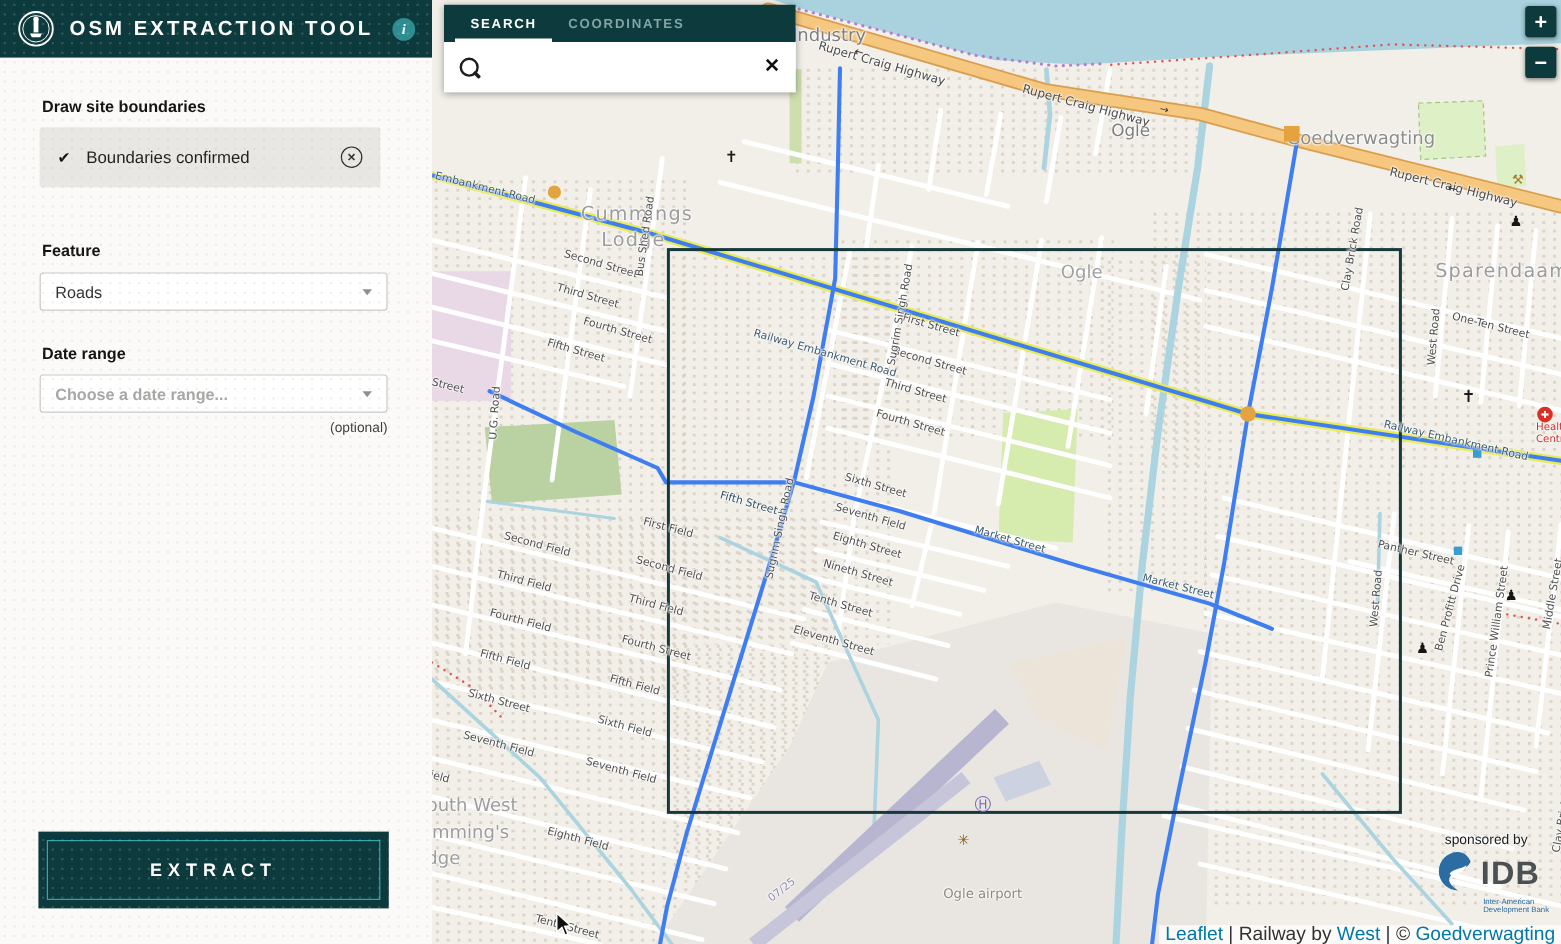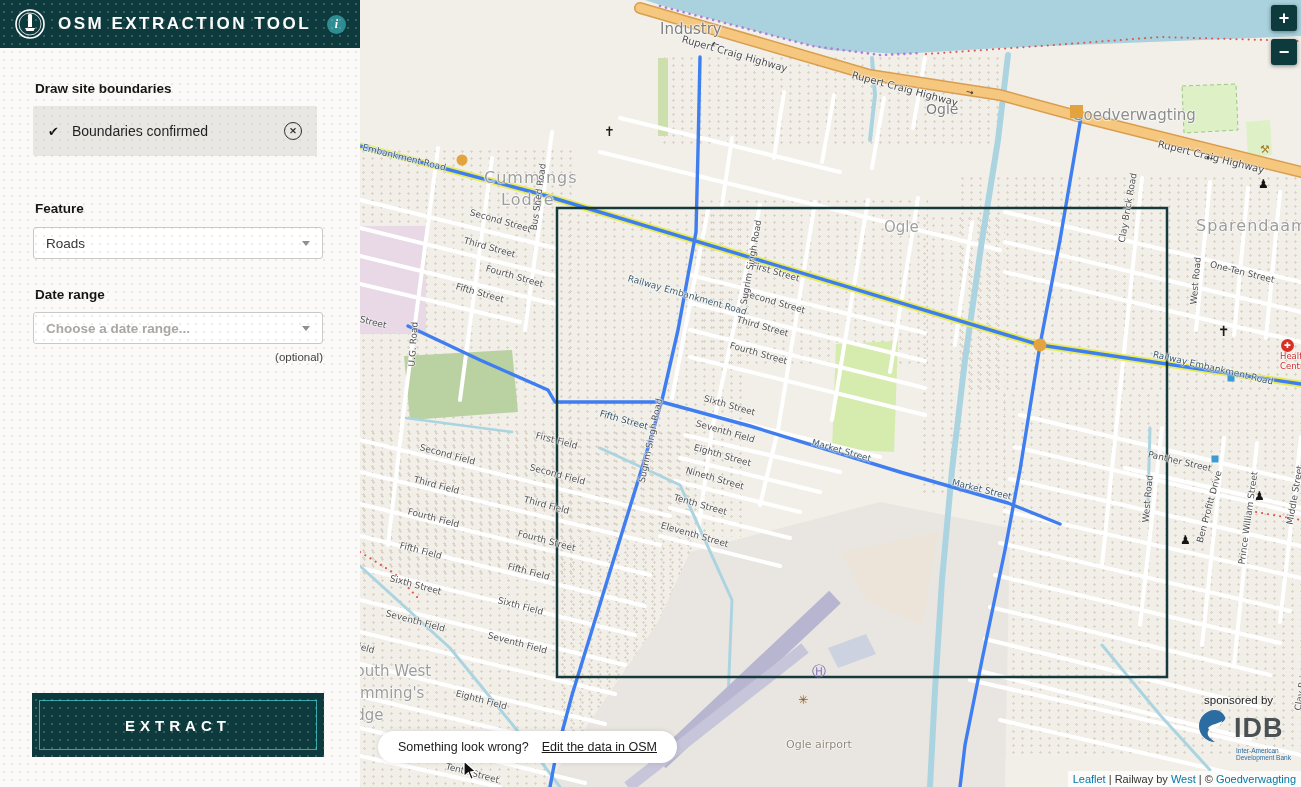--- a/index.html
+++ b/index.html
@@ -49,21 +49,21 @@
 
   .wrongpill{position:absolute;left:18px;top:731px;height:32px;background:#fff;border-radius:16px;display:flex;align-items:center;padding:0 20px;gap:13px;font-size:12.5px;color:#1a1a1a;box-shadow:0 0 5px rgba(0,0,0,.12);z-index:20;white-space:nowrap;}
   .wrongpill a{color:#1a1a1a;text-decoration:underline;cursor:pointer;}
 
   .sponsor{position:absolute;left:836px;top:694px;width:110px;z-index:15;}
   .sp-pre{font-size:11.5px;color:#1c1c1c;text-shadow:0 0 2px #fff,0 0 2px #fff;margin-left:8px;}
   .sp-row{display:flex;align-items:center;margin-top:1px;}
   .idb{font-size:27px;font-weight:bold;color:#4b5055;letter-spacing:1px;line-height:.9;}
   .sp-sub{font-size:6.5px;color:#2b6ca3;margin-left:40px;line-height:1.15;margin-top:-2px;}
 
-  .attrib{position:absolute;right:0;bottom:0;height:16px;background:rgba(255,255,255,.75);font-size:11px;color:#333;display:flex;align-items:center;padding:0 5px;z-index:20;white-space:pre;}
+  .attrib{position:absolute;right:0;bottom:0;height:16px;background:rgba(255,255,255,.75);font-size:16px;color:#333;display:flex;align-items:center;padding:0 5px;z-index:20;white-space:pre;}
   .attrib a{color:#0078a8;text-decoration:none;cursor:pointer;}
 
   .cursorsvg{position:absolute;left:103px;top:760px;z-index:30;pointer-events:none;}
 </style>
 </head>
 <body>
 
 <div class="app">
 
   <aside class="sidebar">
@@ -295,30 +295,37 @@
         <span class="mi" style="left: 820px; top: 534px; font-size: 12px; color: rgb(21, 21, 21);">♟</span>
         <span class="mi" style="left: 898px; top: 178px; font-size: 12px; color: rgb(21, 21, 21);">♟</span>
         <span class="mi" style="left: 900px; top: 144px; font-size: 11px; color: rgb(168, 123, 45);">⚒</span>
         <span class="mi" style="left: 921px; top: 339px; font-size: 8px; color: rgb(255, 255, 255); background: rgb(217, 48, 37); width: 13px; height: 13px; display: flex; align-items: center; justify-content: center; border-radius: 50%;">✚</span>
         <span class="mi" style="left: 710px; top: 105px; font-size: 10px; color: rgb(34, 34, 34); background: rgb(227, 163, 63); width: 13px; height: 13px; display: flex; align-items: center; justify-content: center;"></span>
         <span class="mi" style="left: 352px; top: 40px; font-size: 9px; color: rgb(51, 51, 51); transform: rotate(16deg);">←</span>
         <span class="mi" style="left: 846px; top: 154px; font-size: 9px; color: rgb(51, 51, 51); transform: rotate(14deg);">←</span>
         <span class="mi" style="left: 606px; top: 88px; font-size: 9px; color: rgb(51, 51, 51); transform: rotate(14deg);">→</span>
       </div>
 
+    <div class="search-panel">
+      <div class="sp-tabs" id="sp-tabs">
+          <span class="sp-tab active">SEARCH</span>
+          <span class="sp-tab">COORDINATES</span>
+        </div>
+      <div class="sp-body">
+        <span class="mag"></span>
+        <input type="text" value="" style="">
+        <span class="spx">✕</span>
+      </div>
+    </div>
 
     <div class="zoomctl">
       <button>+</button>
       <button>−</button>
     </div>
 
-    <div class="wrongpill">
-      <span>Something look wrong?</span>
-      <a>Edit the data in OSM</a>
-    </div>
 
     <div class="sponsor">
       <div class="sp-pre">sponsored by</div>
       <div class="sp-row">
         <span>
           <svg width="38" height="38" viewBox="0 0 38 38">
             <path d="M19 3a16 16 0 1 0 0 32c-7-4.5-10-9-4.5-14 4.5-4 13-3.5 15-10C27.5 6 23.5 3 19 3z" fill="#2b6ca3"></path>
             <path d="M12 21c3-4 10-4 14-7-1 5-6 6-9 8-2 1.3-4 1-5-1z" fill="#fff"></path>
           </svg>
         </span>

